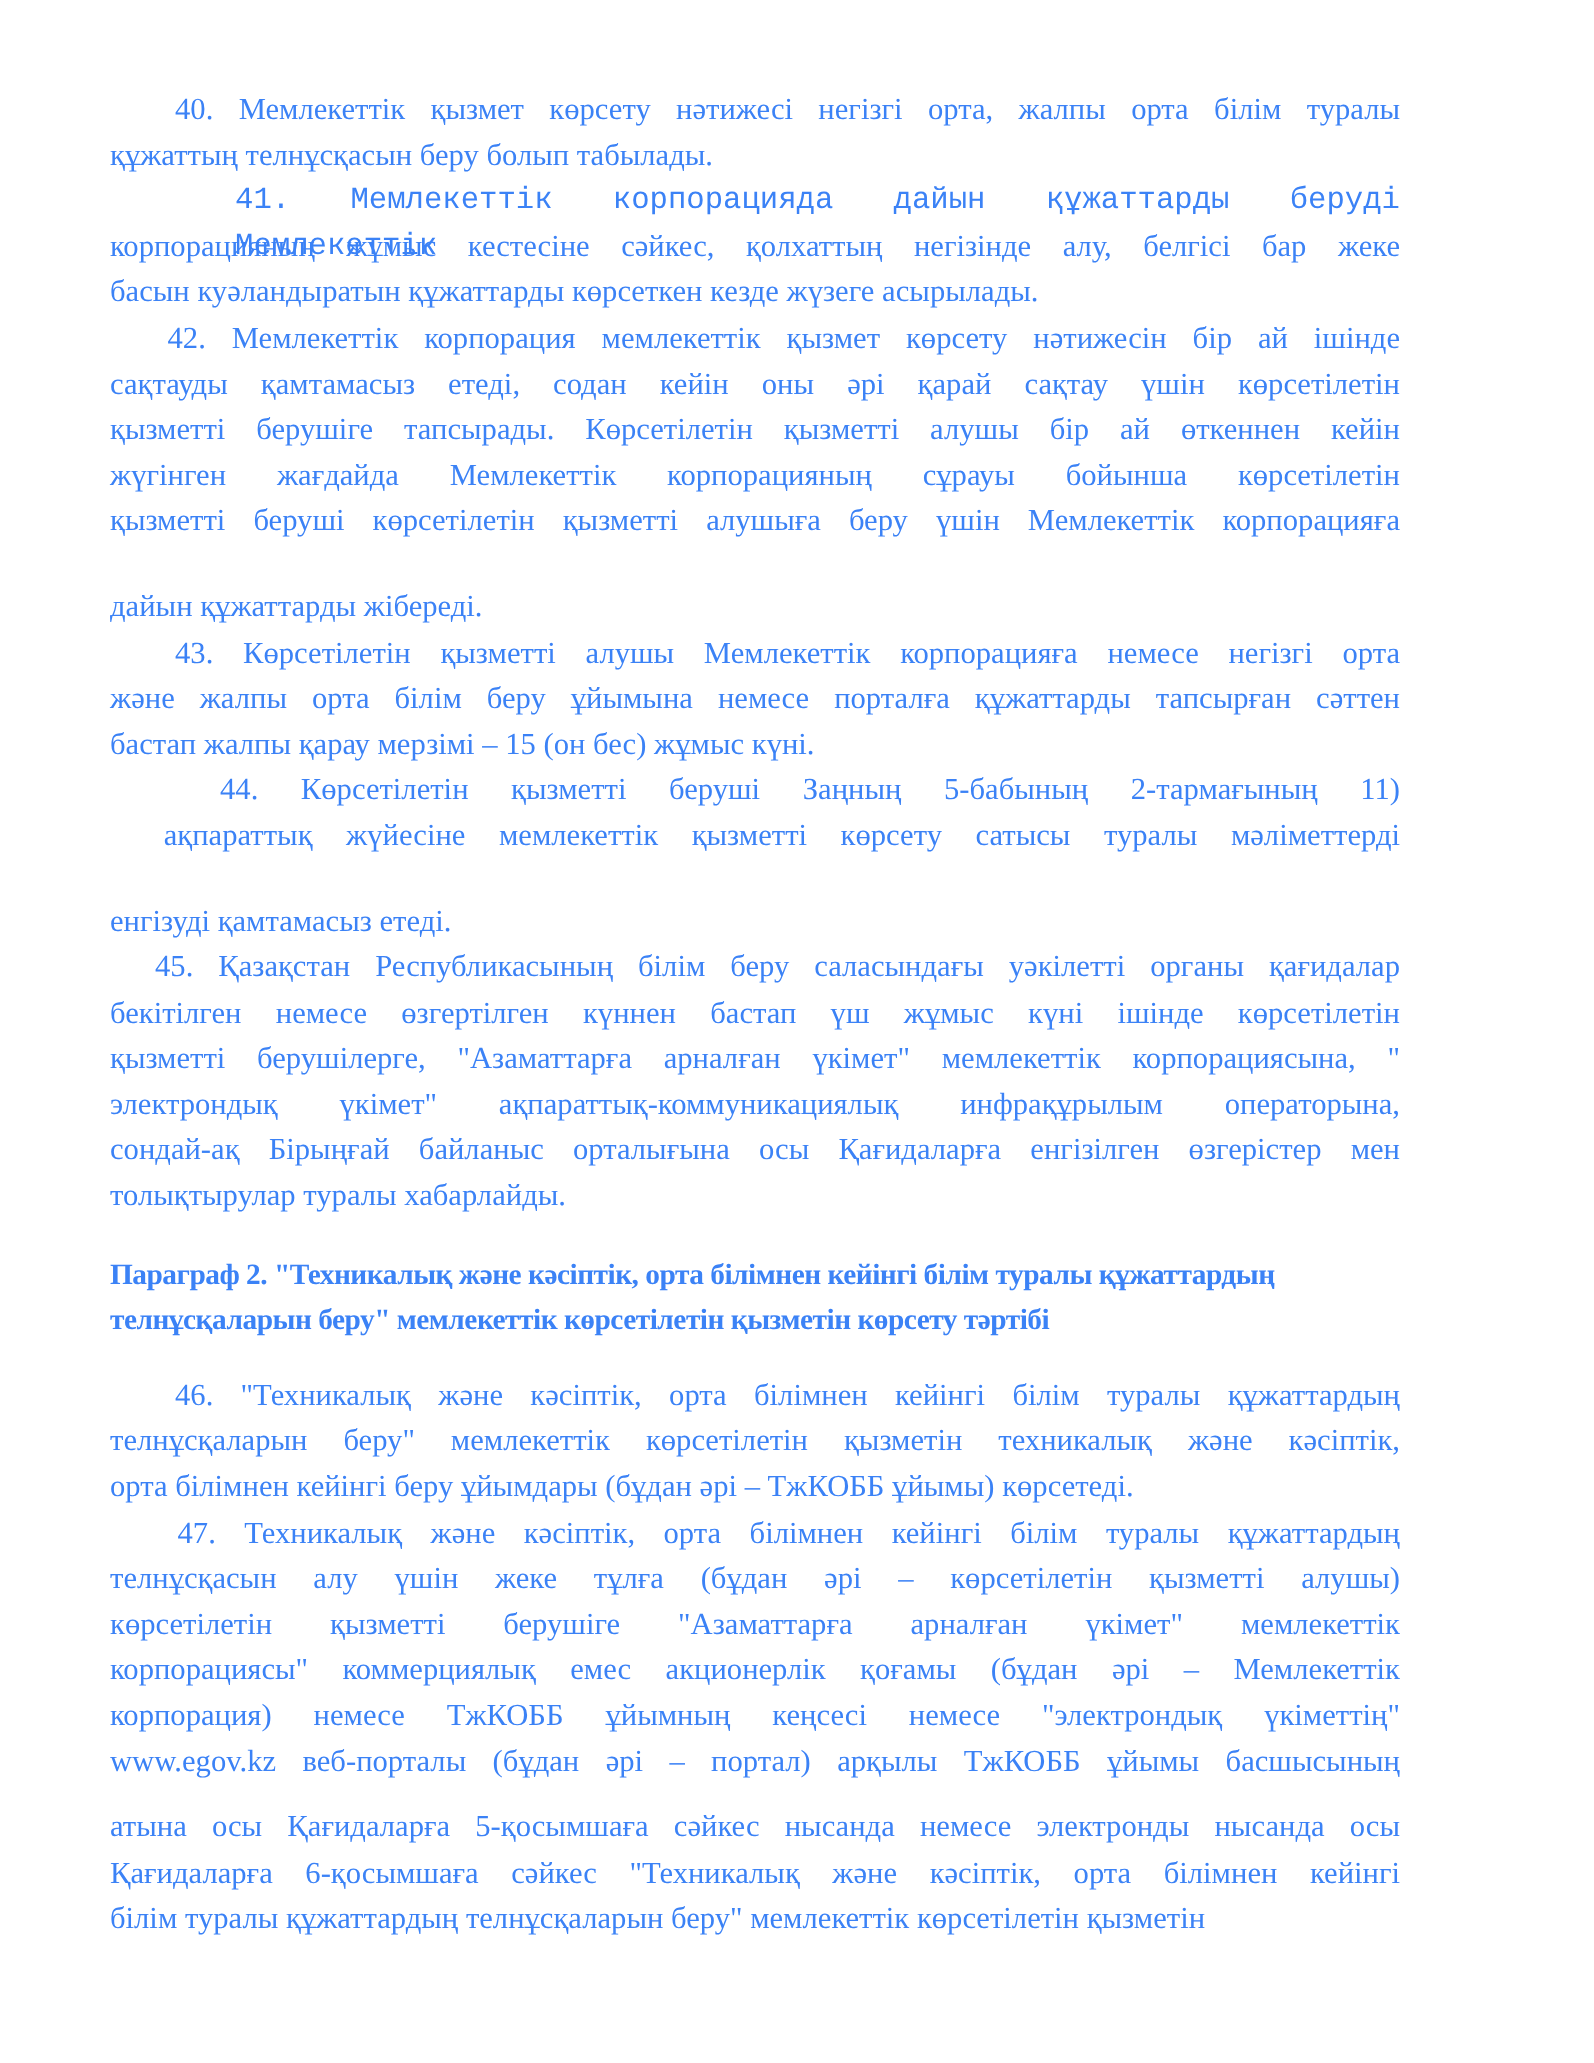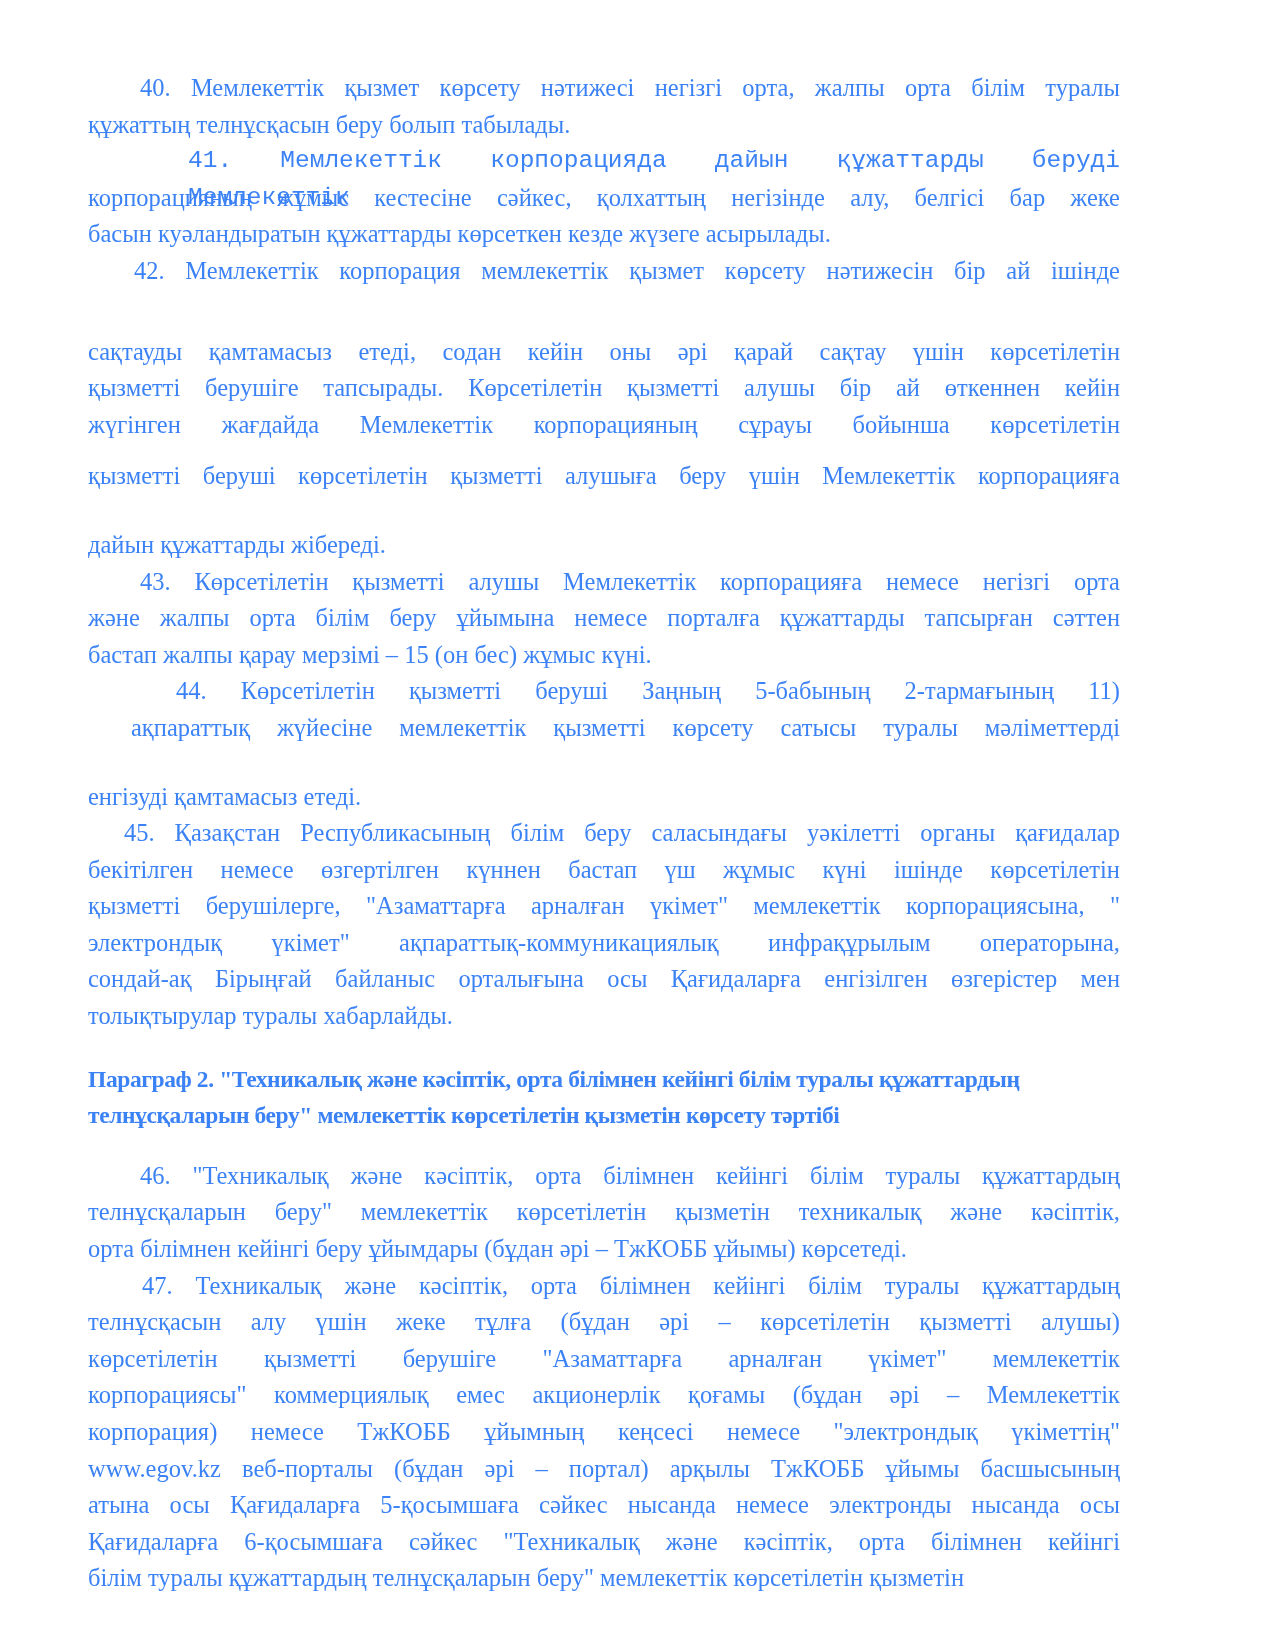--- a/index.html
+++ b/index.html
@@ -25,24 +25,24 @@
         <div class="line just" style="padding-left: 52px;">40. Мемлекеттік қызмет көрсету нәтижесі негізгі орта, жалпы орта білім туралы</div>
         <div class="line just last" style="padding-left: 0px;">құжаттың телнұсқасын беру болып табылады.</div>
       </div>
       <div>
         <div class="line just" style="padding-left: 100px; font-family: Liberation Mono, monospace;">41. Мемлекеттік корпорацияда дайын құжаттарды беруді Мемлекеттік</div>
         <div class="line just" style="padding-left: 0px;">корпорацияның жұмыс кестесіне сәйкес, қолхаттың негізінде алу, белгісі бар жеке</div>
         <div class="line just last" style="padding-left: 0px;">басын куәландыратын құжаттарды көрсеткен кезде жүзеге асырылады.</div>
       </div>
       <div>
         <div class="line just" style="padding-left: 46px;">42. Мемлекеттік корпорация мемлекеттік қызмет көрсету нәтижесін бір ай ішінде</div>
-        <div class="line just" style="padding-left: 0px; margin-top: 44px;">сақтауды қамтамасыз етеді, содан кейін оны әрі қарай сақтау үшін көрсетілетін</div>
+        <div class="line just" style="padding-left: 0px;">сақтауды қамтамасыз етеді, содан кейін оны әрі қарай сақтау үшін көрсетілетін</div>
         <div class="line just" style="padding-left: 0px;">қызметті берушіге тапсырады. Көрсетілетін қызметті алушы бір ай өткеннен кейін</div>
         <div class="line just" style="padding-left: 0px;">жүгінген жағдайда Мемлекеттік корпорацияның сұрауы бойынша көрсетілетін</div>
-        <div class="line just" style="padding-left: 0px; margin-top: 15px;">қызметті беруші көрсетілетін қызметті алушыға беру үшін Мемлекеттік корпорацияға</div>
+        <div class="line just" style="padding-left: 0px;">қызметті беруші көрсетілетін қызметті алушыға беру үшін Мемлекеттік корпорацияға</div>
         <div class="line just last" style="padding-left: 0px; margin-top: 32px;">дайын құжаттарды жібереді.</div>
       </div>
       <div>
         <div class="line just" style="padding-left: 52px;">43. Көрсетілетін қызметті алушы Мемлекеттік корпорацияға немесе негізгі орта</div>
         <div class="line just" style="padding-left: 0px;">және жалпы орта білім беру ұйымына немесе порталға құжаттарды тапсырған сәттен</div>
         <div class="line just last" style="padding-left: 0px;">бастап жалпы қарау мерзімі – 15 (он бес) жұмыс күні.</div>
       </div>
       <div>
         <div class="line just" style="padding-left: 88px;">44. Көрсетілетін қызметті беруші Заңның 5-бабының 2-тармағының 11)</div>
         <div class="line just" style="padding-left: 0px; margin-left: 43px;">ақпараттық жүйесіне мемлекеттік қызметті көрсету сатысы туралы мәліметтерді</div>
@@ -69,18 +69,18 @@
         <div class="line just" style="padding-left: 0px;">телнұсқаларын беру" мемлекеттік көрсетілетін қызметін техникалық және кәсіптік,</div>
         <div class="line just last" style="padding-left: 0px;">орта білімнен кейінгі беру ұйымдары (бұдан әрі – ТжКОББ ұйымы) көрсетеді.</div>
       </div>
       <div>
         <div class="line just" style="padding-left: 54px;">47. Техникалық және кәсіптік, орта білімнен кейінгі білім туралы құжаттардың</div>
         <div class="line just" style="padding-left: 0px;">телнұсқасын алу үшін жеке тұлға (бұдан әрі – көрсетілетін қызметті алушы)</div>
         <div class="line just" style="padding-left: 0px; font-family: Liberation Serif, serif;">көрсетілетін қызметті берушіге "Азаматтарға арналған үкімет" мемлекеттік</div>
         <div class="line just" style="padding-left: 0px;">корпорациясы" коммерциялық емес акционерлік қоғамы (бұдан әрі – Мемлекеттік</div>
         <div class="line just" style="padding-left: 0px;">корпорация) немесе ТжКОББ ұйымның кеңсесі немесе "электрондық үкіметтің"</div>
         <div class="line just" style="padding-left: 0px;">www.egov.kz веб-порталы (бұдан әрі – портал) арқылы ТжКОББ ұйымы басшысының</div>
-        <div class="line just" style="padding-left: 0px;">атына осы Қағидаларға 5-қосымшаға сәйкес нысанда немесе электронды нысанда осы</div>
+        <div class="line just" style="padding-left: 0px; margin-top: 16px;">атына осы Қағидаларға 5-қосымшаға сәйкес нысанда немесе электронды нысанда осы</div>
         <div class="line just" style="padding-left: 0px;">Қағидаларға 6-қосымшаға сәйкес "Техникалық және кәсіптік, орта білімнен кейінгі</div>
         <div class="line just last" style="padding-left: 0px;">білім туралы құжаттардың телнұсқаларын беру" мемлекеттік көрсетілетін қызметін</div>
       </div>
     </div>
 </div>
 
 </body></html>

